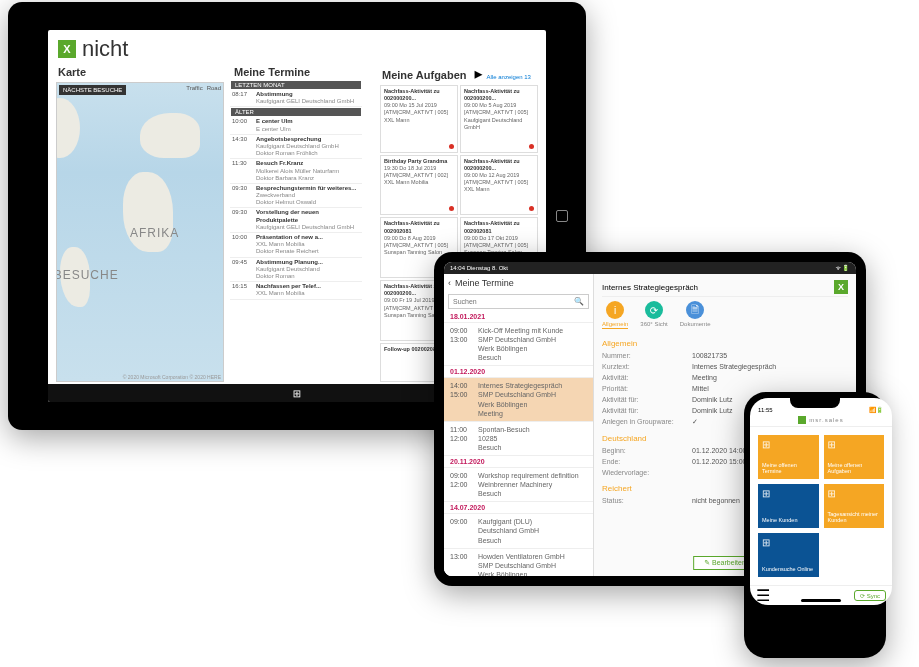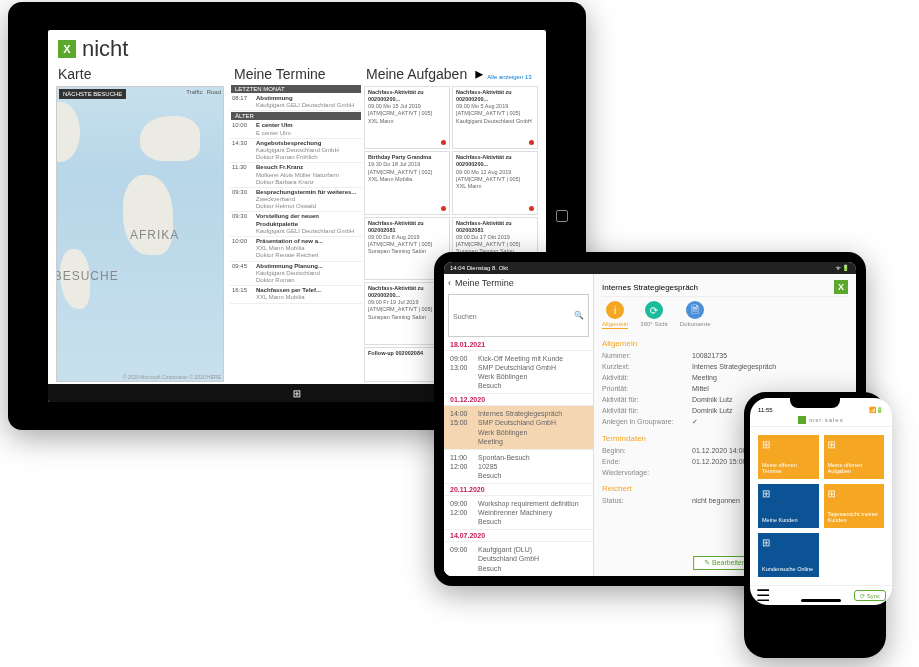--- a/index.html
+++ b/index.html
@@ -9,21 +9,21 @@
 
 
 #tab1{left:8px;top:2px;width:578px;height:428px;padding:28px 40px}
 #tab1 .screen{inset:28px 40px;border-radius:2px}
 #tab1 .home-btn{position:absolute;right:18px;top:50%;transform:translateY(-50%);width:12px;height:12px;border:1px solid #888;border-radius:2px}
 .hdr{display:flex;align-items:center;gap:6px;padding:6px 10px 2px}
 .logo{width:18px;height:18px;background:#5aa82c;display:flex;align-items:center;justify-content:center;color:#fff;font-weight:700;font-size:11px}
 .brand{font-size:22px;color:#333;font-weight:300}
 .cols{display:flex;height:calc(100% - 52px);padding:0 6px}
 .col{display:flex;flex-direction:column}
-.col h3{font-size:14px;font-weight:400;color:#333;padding:2px 4px}
+.col h3{font-size:11px;font-weight:700;color:#333;padding:2px 4px}
 .col-map{width:172px}
 .map-box{flex:1;border:1px solid #ccc;margin:2px;position:relative;background:linear-gradient(180deg,#c8e0ed 0%,#b7d6e8 30%,#c8e0ed 100%);overflow:hidden}
 .map-badge{position:absolute;top:2px;left:2px;background:#333;color:#fff;font-size:6px;padding:2px 4px}
 .map-ctrl{position:absolute;top:2px;right:2px;font-size:6px;color:#555;display:flex;gap:4px}
 .continent{position:absolute;background:#ecebe3}
 .c-af{left:40%;top:30%;width:50px;height:80px;border-radius:40% 50% 30% 50%}
 .c-eu{left:50%;top:10%;width:60px;height:45px;border-radius:50% 40% 30% 40%}
 .c-sa{left:2%;top:55%;width:30px;height:60px;border-radius:40% 50% 30% 60%}
 .c-na{left:-10%;top:5%;width:40px;height:60px;border-radius:50%}
 .map-label{position:absolute;color:#888;font-size:12px;letter-spacing:1px}
@@ -31,40 +31,40 @@
 
 .col-ter{width:132px;margin-left:4px}
 .sect{background:#555;color:#fff;font-size:6px;padding:1px 4px;margin:1px}
 .ter-list{overflow:hidden;flex:1}
 .ter-item{display:flex;border-bottom:1px solid #eee;padding:1px 2px}
 .ter-time{width:24px;font-size:6px;color:#555;line-height:1.2}
 .ter-body{flex:1;font-size:6px;line-height:1.2;overflow:hidden}
 .ter-title{color:#333;font-weight:600}
 .ter-sub{color:#888}
 
-.col-auf{flex:1;margin-left:0}
+.col-auf{flex:1;margin-left:16px}
 .auf-hdr{display:flex;align-items:baseline;gap:4px}
 .auf-link{color:#0078d4;font-size:6px}
 .auf-grid{display:grid;grid-template-columns:1fr 1fr;gap:2px;padding:2px;overflow:hidden;flex:1}
 .auf-card{border:1px solid #ddd;padding:2px 3px;font-size:5.5px;line-height:1.3;position:relative}
 .auf-card .t{font-weight:600;color:#333}
 .auf-card .d{color:#666}
 .auf-dot{position:absolute;right:3px;bottom:3px;width:5px;height:5px;border-radius:50%;background:#d93025}
 
 .taskbar{position:absolute;left:0;right:0;bottom:0;height:18px;background:#111;display:flex;align-items:center;justify-content:center}
 .win-icon{color:#fff;font-size:10px}
 
 
 #tab2{left:434px;top:252px;width:432px;height:334px;border-radius:18px}
 #tab2 .screen{inset:10px;border-radius:8px;display:flex;flex-direction:column}
 .t2-status{height:12px;background:#222;color:#fff;font-size:6px;display:flex;justify-content:space-between;align-items:center;padding:0 6px}
 .t2-body{flex:1;display:flex;background:#fafafa;overflow:hidden}
 .t2-left{width:150px;border-right:1px solid #ddd;display:flex;flex-direction:column;background:#fff}
 .t2-left-hdr{font-size:9px;padding:4px;color:#333;display:flex;align-items:center;gap:4px}
-.t2-search{margin:2px 4px;border:1px solid #ccc;display:flex;align-items:flex-end;padding:16px 4px}
+.t2-search{margin:2px 4px;border:1px solid #ccc;display:flex;align-items:center;padding:2px 4px}
 .t2-search input{border:none;flex:1;font-size:7px;outline:none;color:#888}
 .t2-search .sicon{color:#4a90d9;font-size:8px}
 .t2-date{color:#c2185b;font-size:7px;font-weight:600;padding:2px 6px;border-bottom:1px solid #eee}
 .t2-item{display:flex;padding:3px 6px;border-bottom:1px solid #eee;font-size:7px}
 .t2-item.sel{background:#f5d6b3}
 .t2-time{width:28px;color:#555;line-height:1.3}
 .t2-txt{flex:1;color:#666;line-height:1.3}
 .t2-right{flex:1;display:flex;flex-direction:column;padding:4px 8px;overflow:hidden}
 .t2-right-hdr{display:flex;justify-content:space-between;align-items:center;font-size:8px;padding:2px 0;border-bottom:1px solid #eee}
 .t2-logo{width:14px;height:14px;background:#5aa82c;color:#fff;font-size:9px;display:flex;align-items:center;justify-content:center;font-weight:700}
@@ -352,21 +352,21 @@
             </div>
             <div class="t2-field">
               <div class="t2-fl">Aktivität für:</div>
               <div>Dominik Lutz</div>
             </div>
             <div class="t2-field">
               <div class="t2-fl">Anlegen in Groupware:</div>
               <div>✓</div>
             </div>
           </div>
-        <div class="t2-sect">Termindaten</div>
+        <div class="t2-sect">Deutschland</div>
         <div id="t2-term">
             <div class="t2-field">
               <div class="t2-fl">Beginn:</div>
               <div>01.12.2020   14:00 Uhr</div>
             </div>
             <div class="t2-field">
               <div class="t2-fl">Ende:</div>
               <div>01.12.2020   15:00 Uhr</div>
             </div>
             <div class="t2-field">

